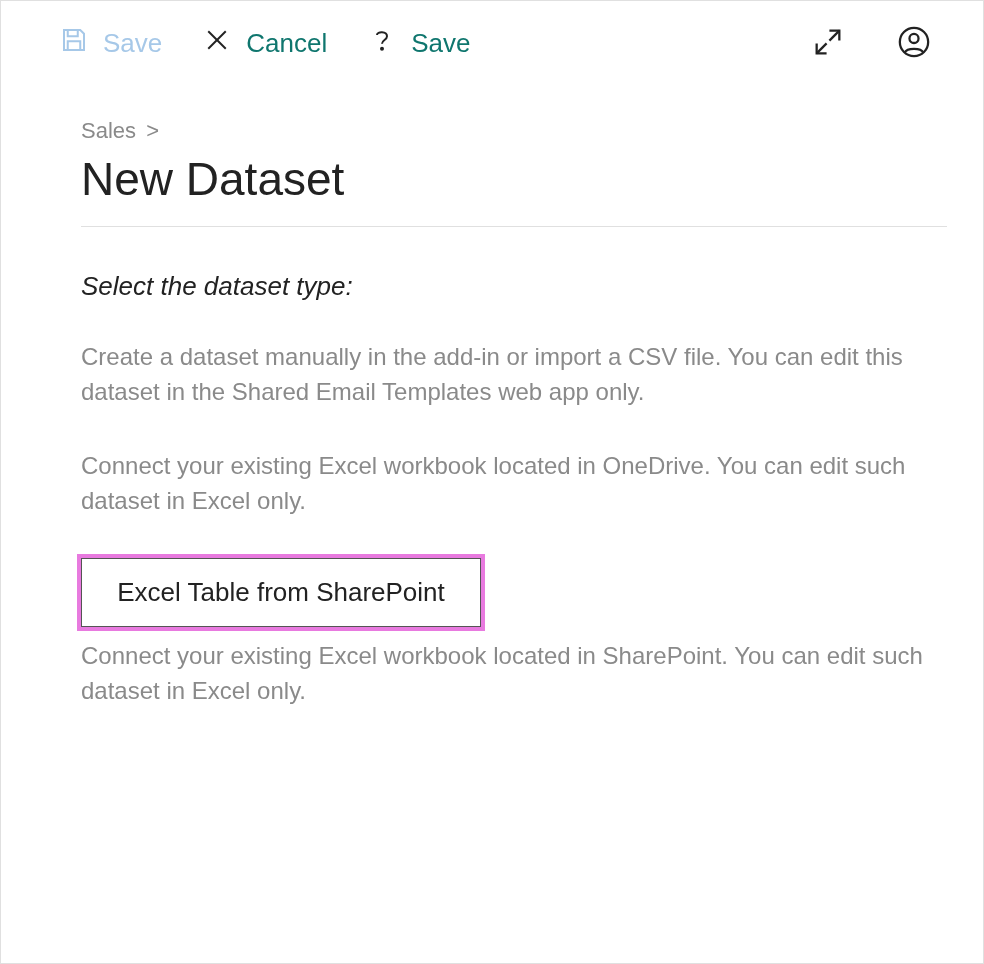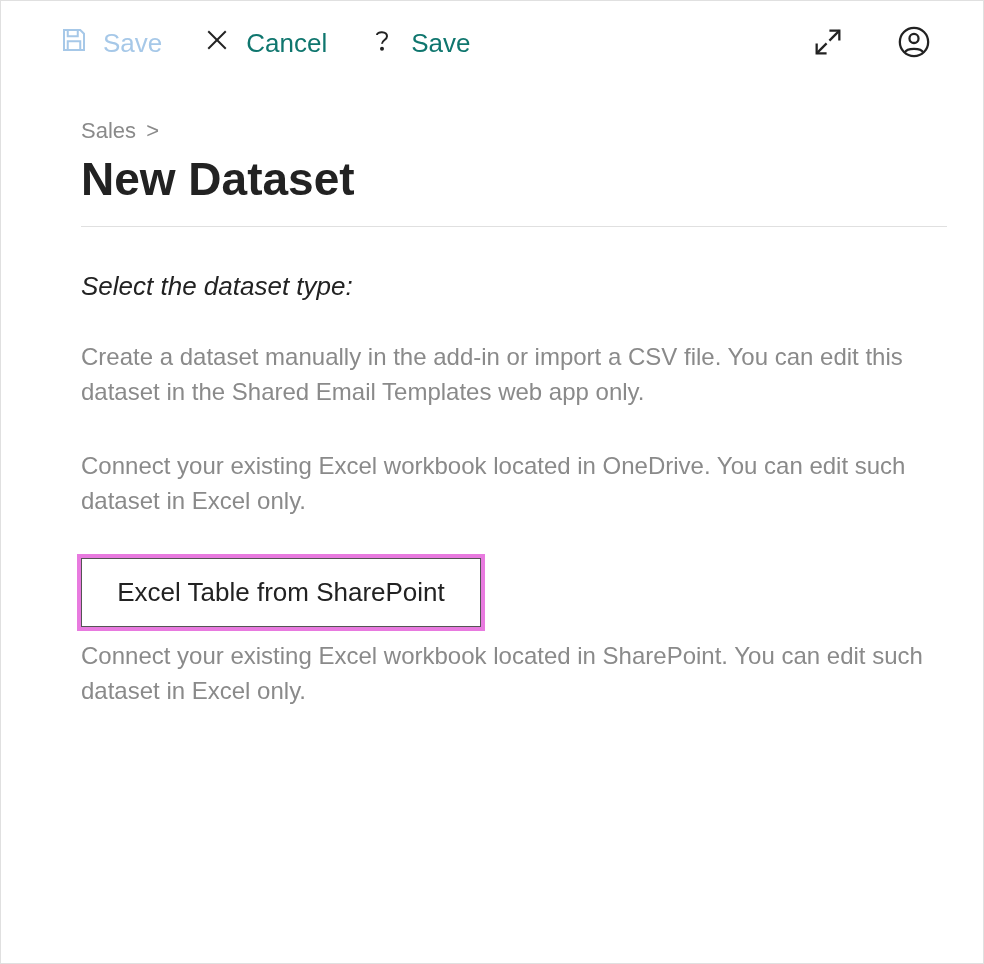--- a/index.html
+++ b/index.html
@@ -46,21 +46,21 @@
       padding: 40px 36px 0 80px;
     }
     .breadcrumb {
       font-size: 22px;
       color: #8a8a8a;
       margin-bottom: 8px;
     }
     .breadcrumb .sep { margin: 0 4px; color: #8a8a8a; }
     h1.title {
       font-size: 46px;
-      font-weight: 700;
+      font-weight: 400;
       color: #222;
       padding-bottom: 20px;
       border-bottom: 1px solid #e0e0e0;
       margin-bottom: 44px;
     }
     .prompt {
       font-size: 26px;
       color: #222;
       margin-bottom: 38px;
       font-style: italic;

